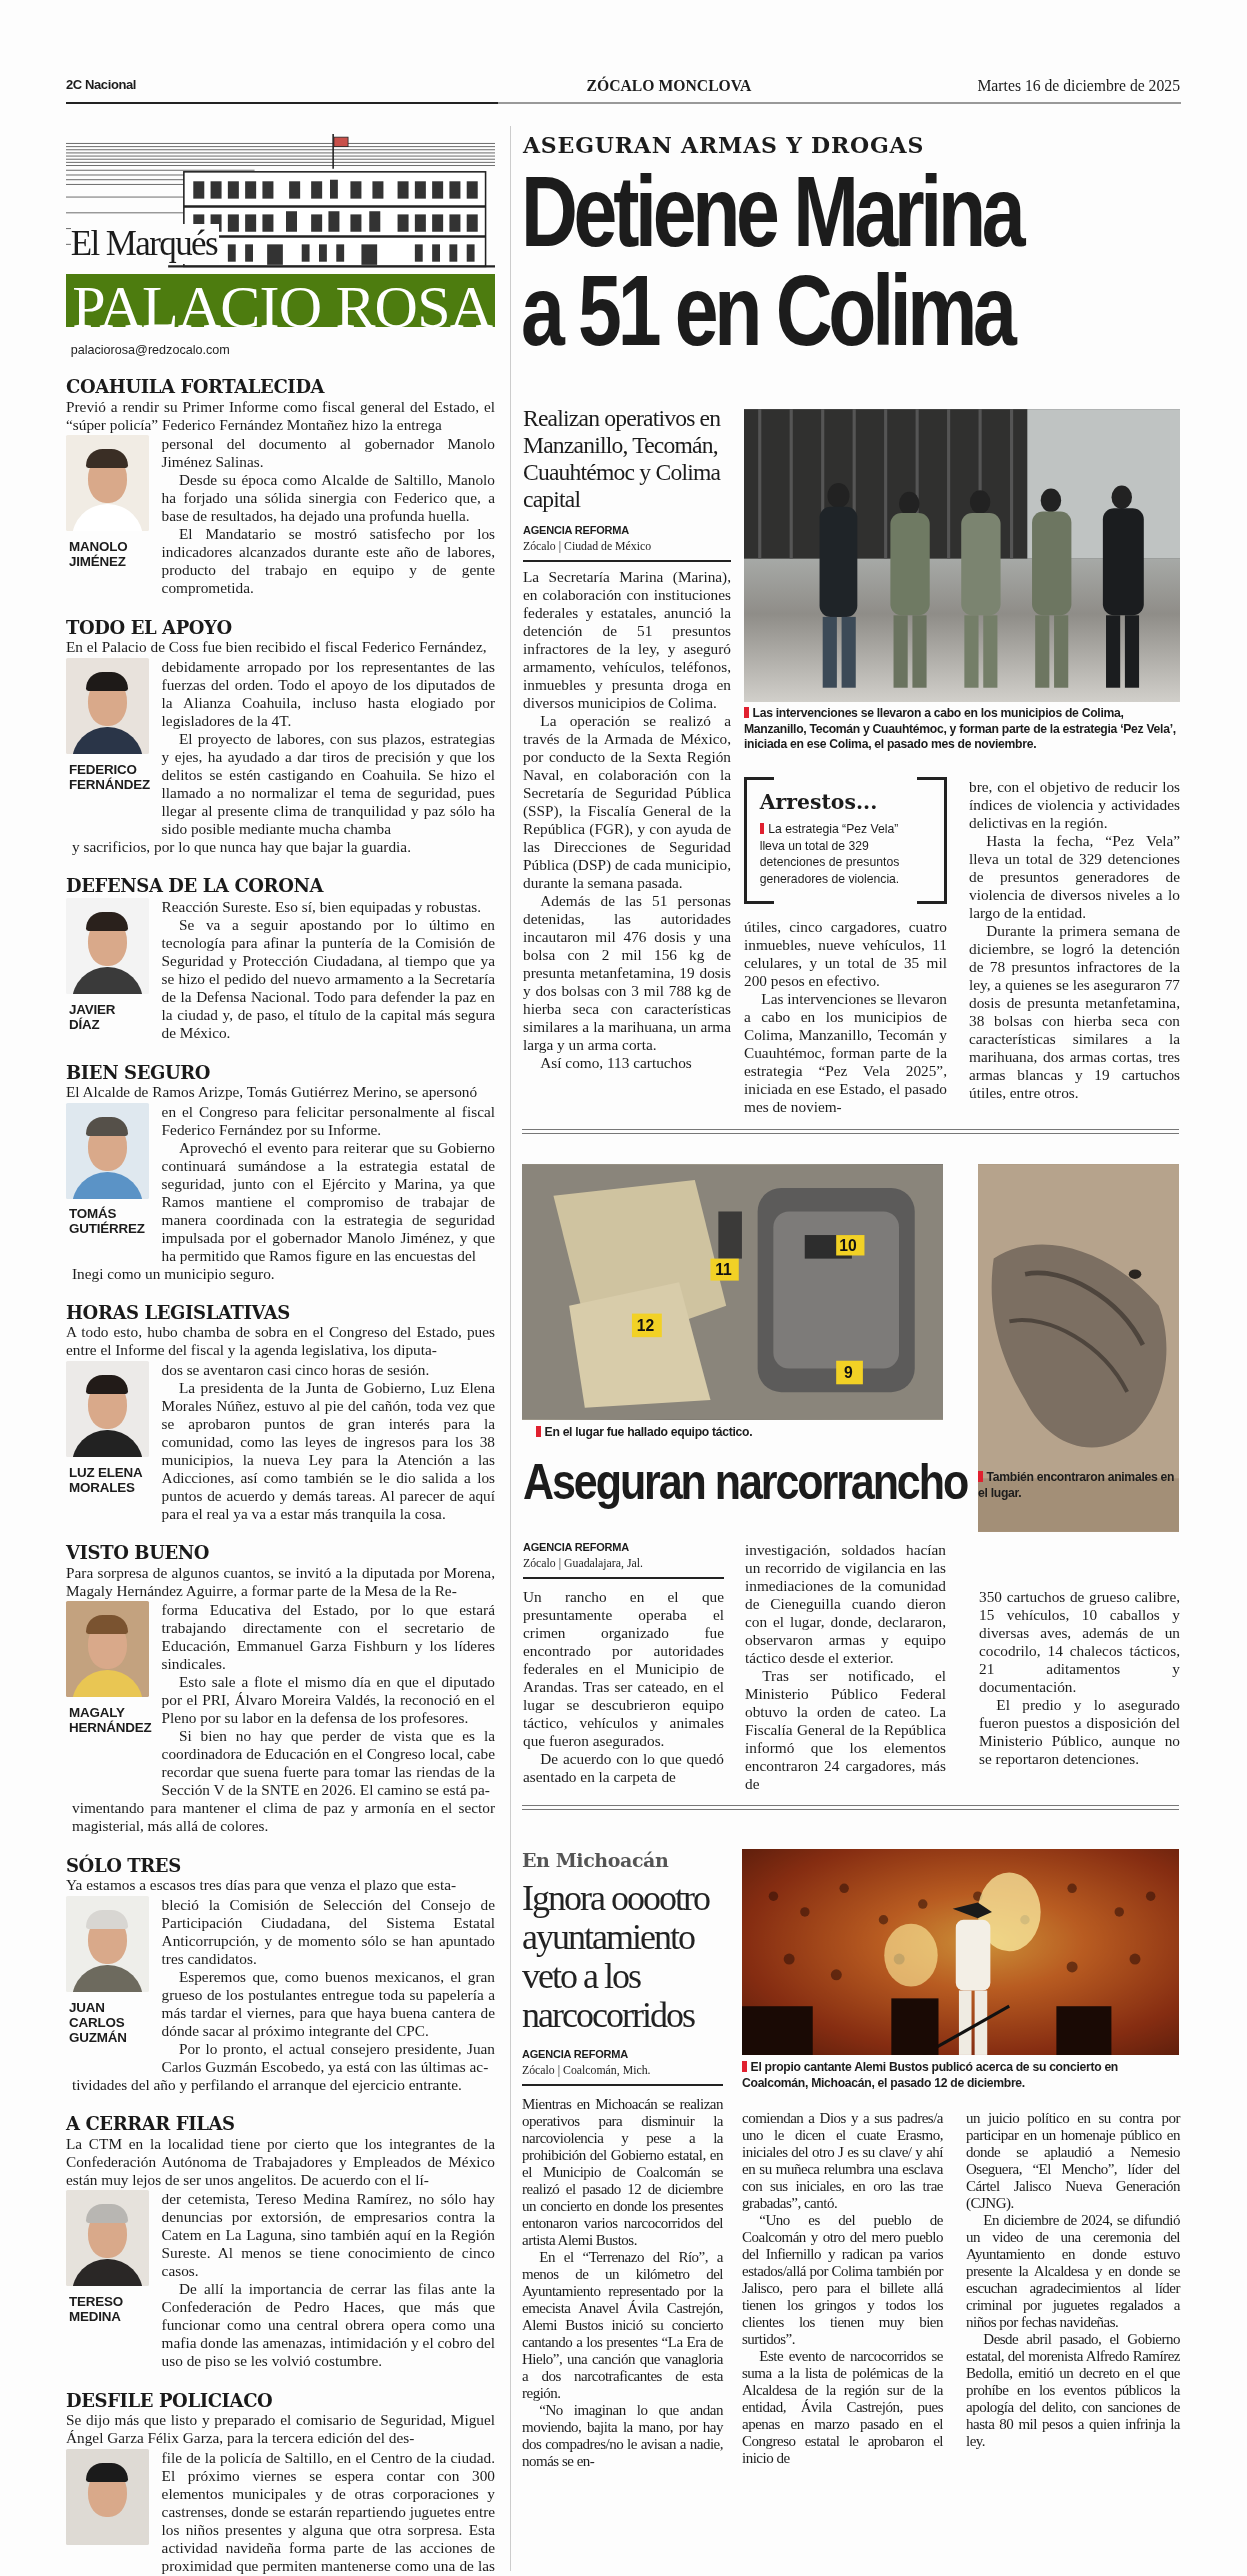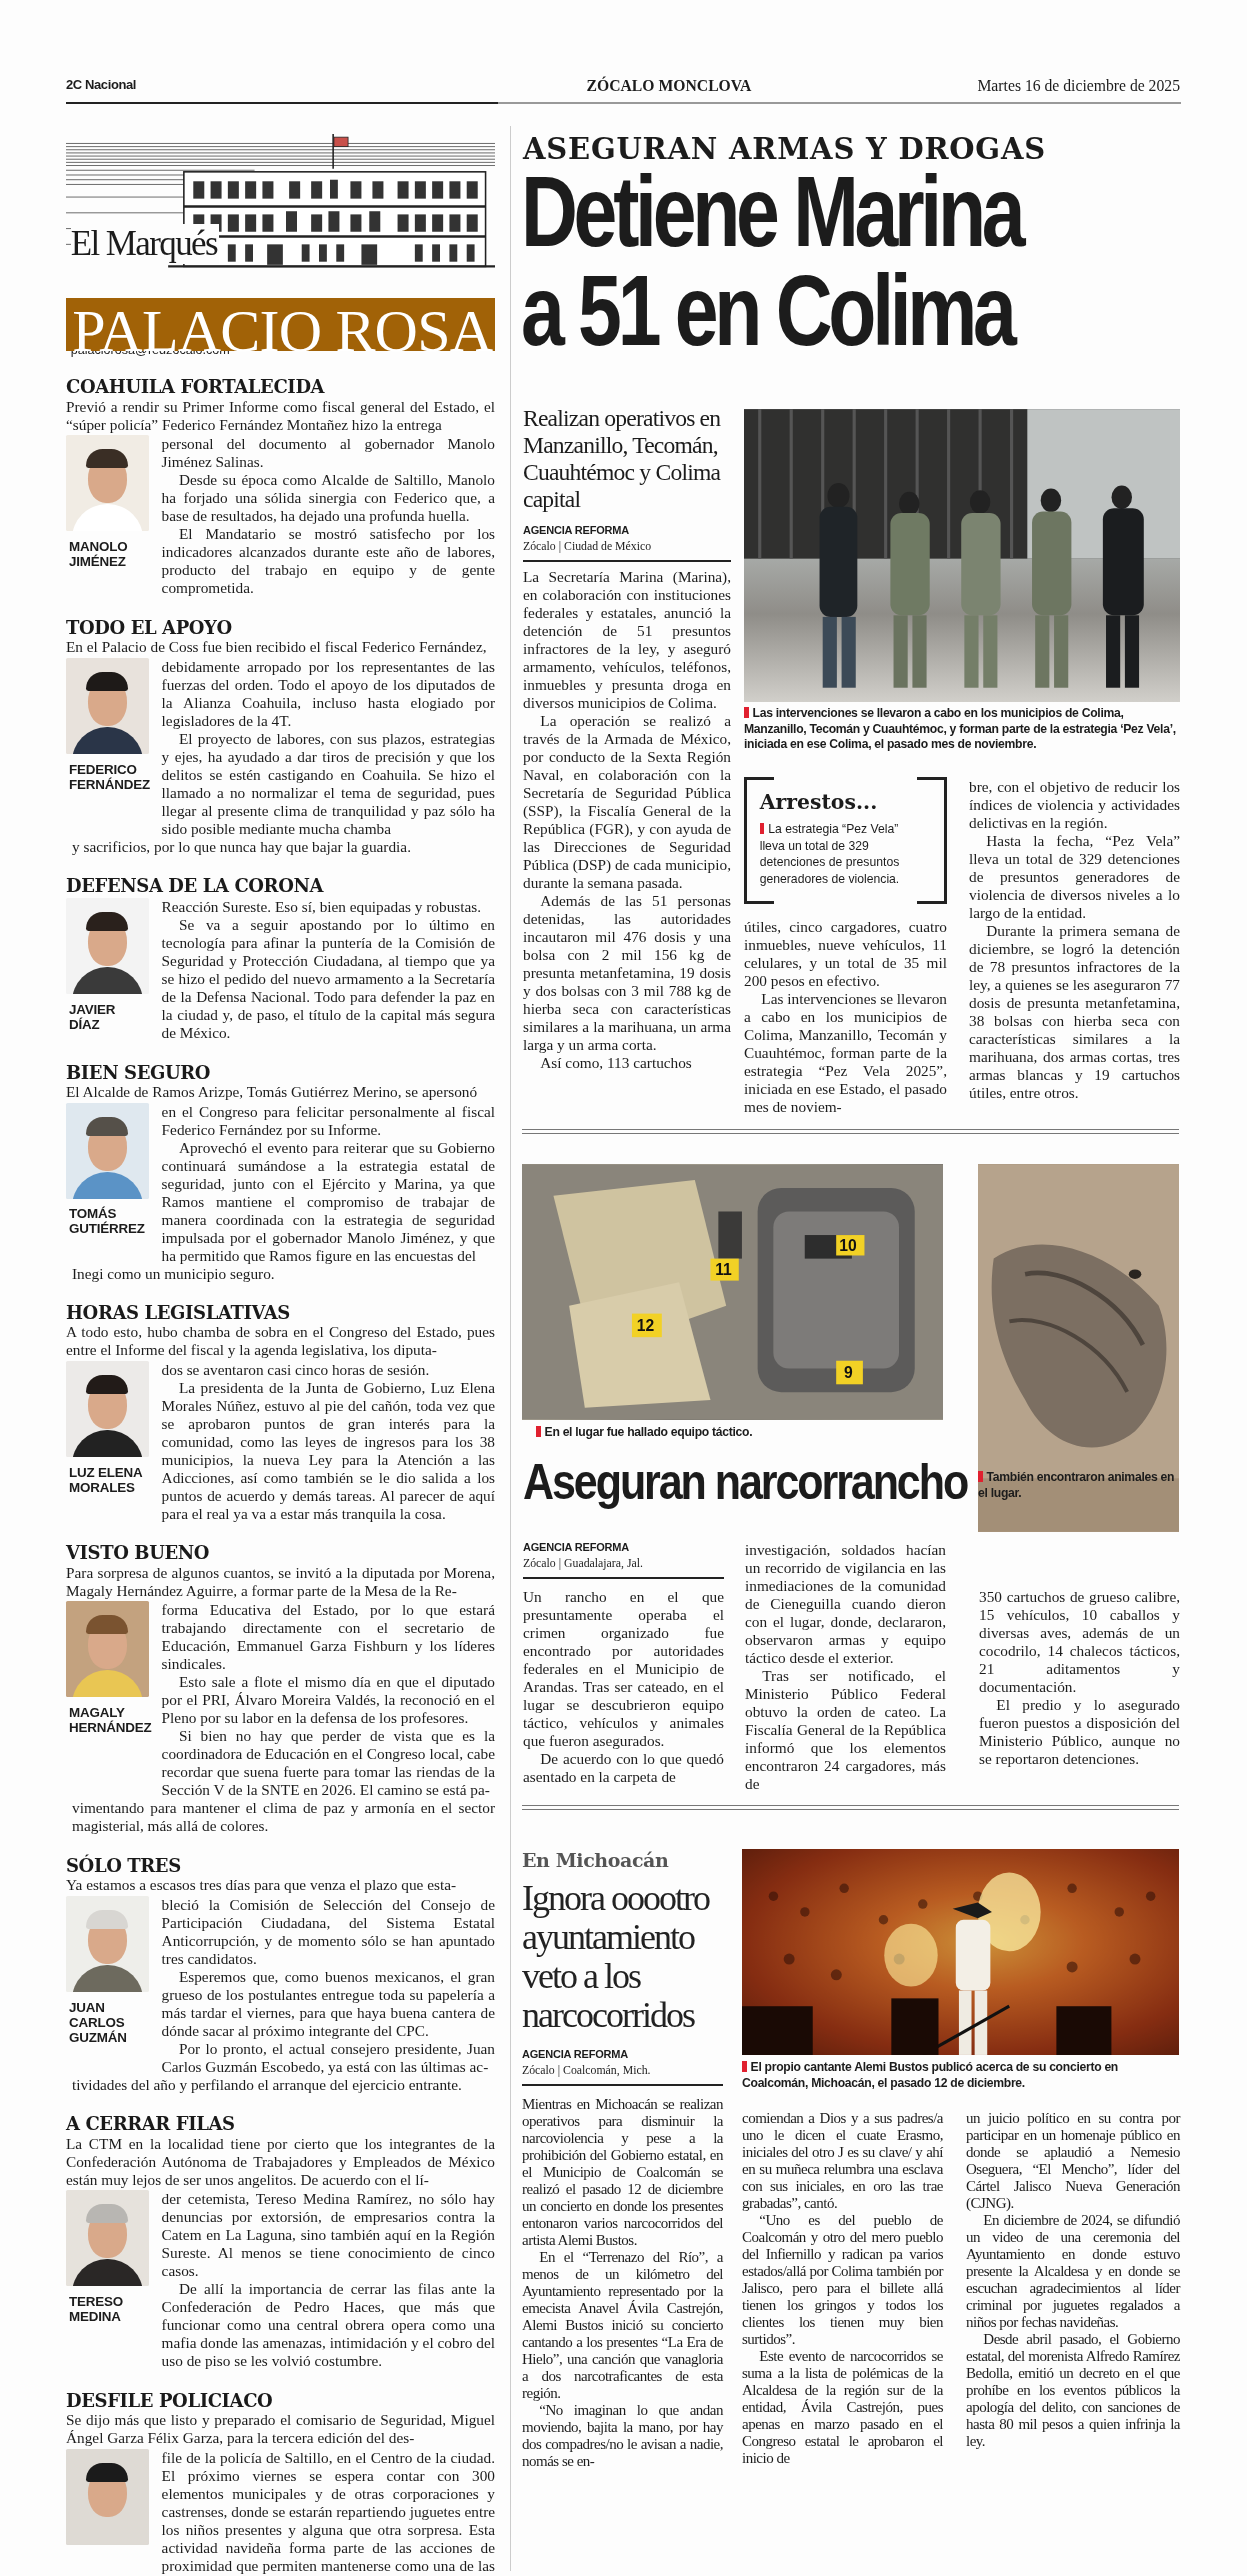--- a/index.html
+++ b/index.html
@@ -14,41 +14,41 @@
   .folio-center { left: 543px; width: 252px; text-align: center; font-weight: bold; font-family: "Liberation Serif", serif; font-size: 15.7px; }
   .folio-right { right: 68px; font-family: "Liberation Serif", serif; font-size: 15.7px; }
   .folio-rule { top: 102px; left: 66px; width: 1115px; height: 1.6px; background: #999; }
   .folio-rule-left { top: 102px; left: 66px; width: 432px; height: 2.4px; background: #222; }
 
   
   .col-left { left: 66px; top: 126px; width: 429px; }
   .masthead { position: relative; width: 429px; height: 198px; }
   .palace { position: absolute; left: 0; top: 7.9px; width: 429px; height: 134px; }
   .elmarques { position: absolute; left: 4.7px; top: 98px; font-size: 35px; letter-spacing: -1.6px; background: #fdfdfd; padding-right: 1.6px; }
-  .palacio-bar { position: absolute; left: 0; top: 148px; width: 429px; height: 53px; background: #a16207; color: #fff; font-size: 60px; line-height: 66px; padding-left: 6.3px; letter-spacing: -0.8px; font-family: "Liberation Serif", serif; margin-top: 24px; }
+  .palacio-bar { position: absolute; left: 0; top: 148px; width: 429px; height: 53px; background: #4d7c0f; color: #fff; font-size: 60px; line-height: 66px; padding-left: 6.3px; letter-spacing: -0.8px; font-family: "Liberation Serif", serif; }
   .email { margin-top: 19px; font-family: "Liberation Sans", sans-serif; font-size: 12.6px; color: #222; padding-left: 4.7px; }
 
   .section { margin-top: 20.4px; }
   .section h3 { font-family: "DejaVu Serif", serif; font-weight: bold; font-size: 18px; letter-spacing: -0.4px; line-height: 20.4px; color: #1a1a1a; }
   .section .lead { font-size: 15.3px; line-height: 18px; text-align: justify; }
   .section .body-wrap { display: flex; gap: 12.6px; margin-top: 1.6px; }
   .portrait { width: 83px; flex: none; }
   .photo { width: 83px; height: 96px; border-radius: 1.6px; position: relative; overflow: hidden; }
   .photo .face { position: absolute; left: 22px; top: 19px; width: 39px; height: 49px; border-radius: 50% 50% 46% 46%; background: #d9a98a; }
   .photo .shoulders { position: absolute; left: 6.3px; top: 69px; width: 71px; height: 39px; border-radius: 35px 35px 0 0; }
   .photo .hair { position: absolute; left: 20.4px; top: 14px; width: 42px; height: 19px; border-radius: 21px 21px 3.1px 3.1px; }
   .cap-name { font-family: "Liberation Sans", sans-serif; font-weight: bold; font-size: 13.4px; line-height: 15px; margin-top: 7.9px; padding-left: 3.1px; letter-spacing: -0.2px; }
   .body-text { flex: 1; font-size: 15.3px; line-height: 18px; text-align: justify; hyphens: auto; }
   .body-text p { text-indent: 17.3px; }
   .body-text p:first-child { text-indent: 0; }
   .tail { font-size: 15.3px; line-height: 18px; text-align: justify; margin-left: 6px; }
 
   
   .col-rule { top: 126px; left: 510px; width: 0.8px; height: 2445px; background: #ccc; }
-  .kicker { left: 523px; top: 132px; font-family: "DejaVu Serif", serif; font-weight: bold; font-size: 29px; letter-spacing: 0.8px; }
+  .kicker { left: 523px; top: 132px; font-family: "DejaVu Serif", serif; font-weight: bold; font-size: 22px; letter-spacing: 0.8px; }
   .headline { left: 521px; top: 165px; width: 668px; font-family: "Liberation Sans", sans-serif; font-weight: bold; font-size: 101px; line-height: 93px; letter-spacing: -5.5px; transform: scaleX(0.78); transform-origin: left top; white-space: nowrap; }
   .deck { left: 523px; top: 405px; width: 212px; font-size: 23.6px; line-height: 27px; letter-spacing: -0.8px; }
   .byline { font-family: "Liberation Sans", sans-serif; font-weight: bold; font-size: 11px; letter-spacing: -0.2px; }
   .dateline { font-size: 11.8px; margin-top: 3.1px; }
   .byrule { height: 1.6px; background: #222; margin-top: 6.3px; }
   .art-text { font-size: 15.3px; line-height: 18px; text-align: justify; }
   .art-text p { text-indent: 17.3px; }
 
   .photo-marina { left: 744px; top: 409px; width: 436px; height: 293px; background: linear-gradient(180deg, #c7c9c8 0%, #aeb2b0 45%, #8f8d88 70%, #d1cfca 100%); overflow: hidden; }
   .caption { font-family: "Liberation Sans", sans-serif; font-weight: bold; font-size: 12.2px; line-height: 15.7px; letter-spacing: -0.3px; }

